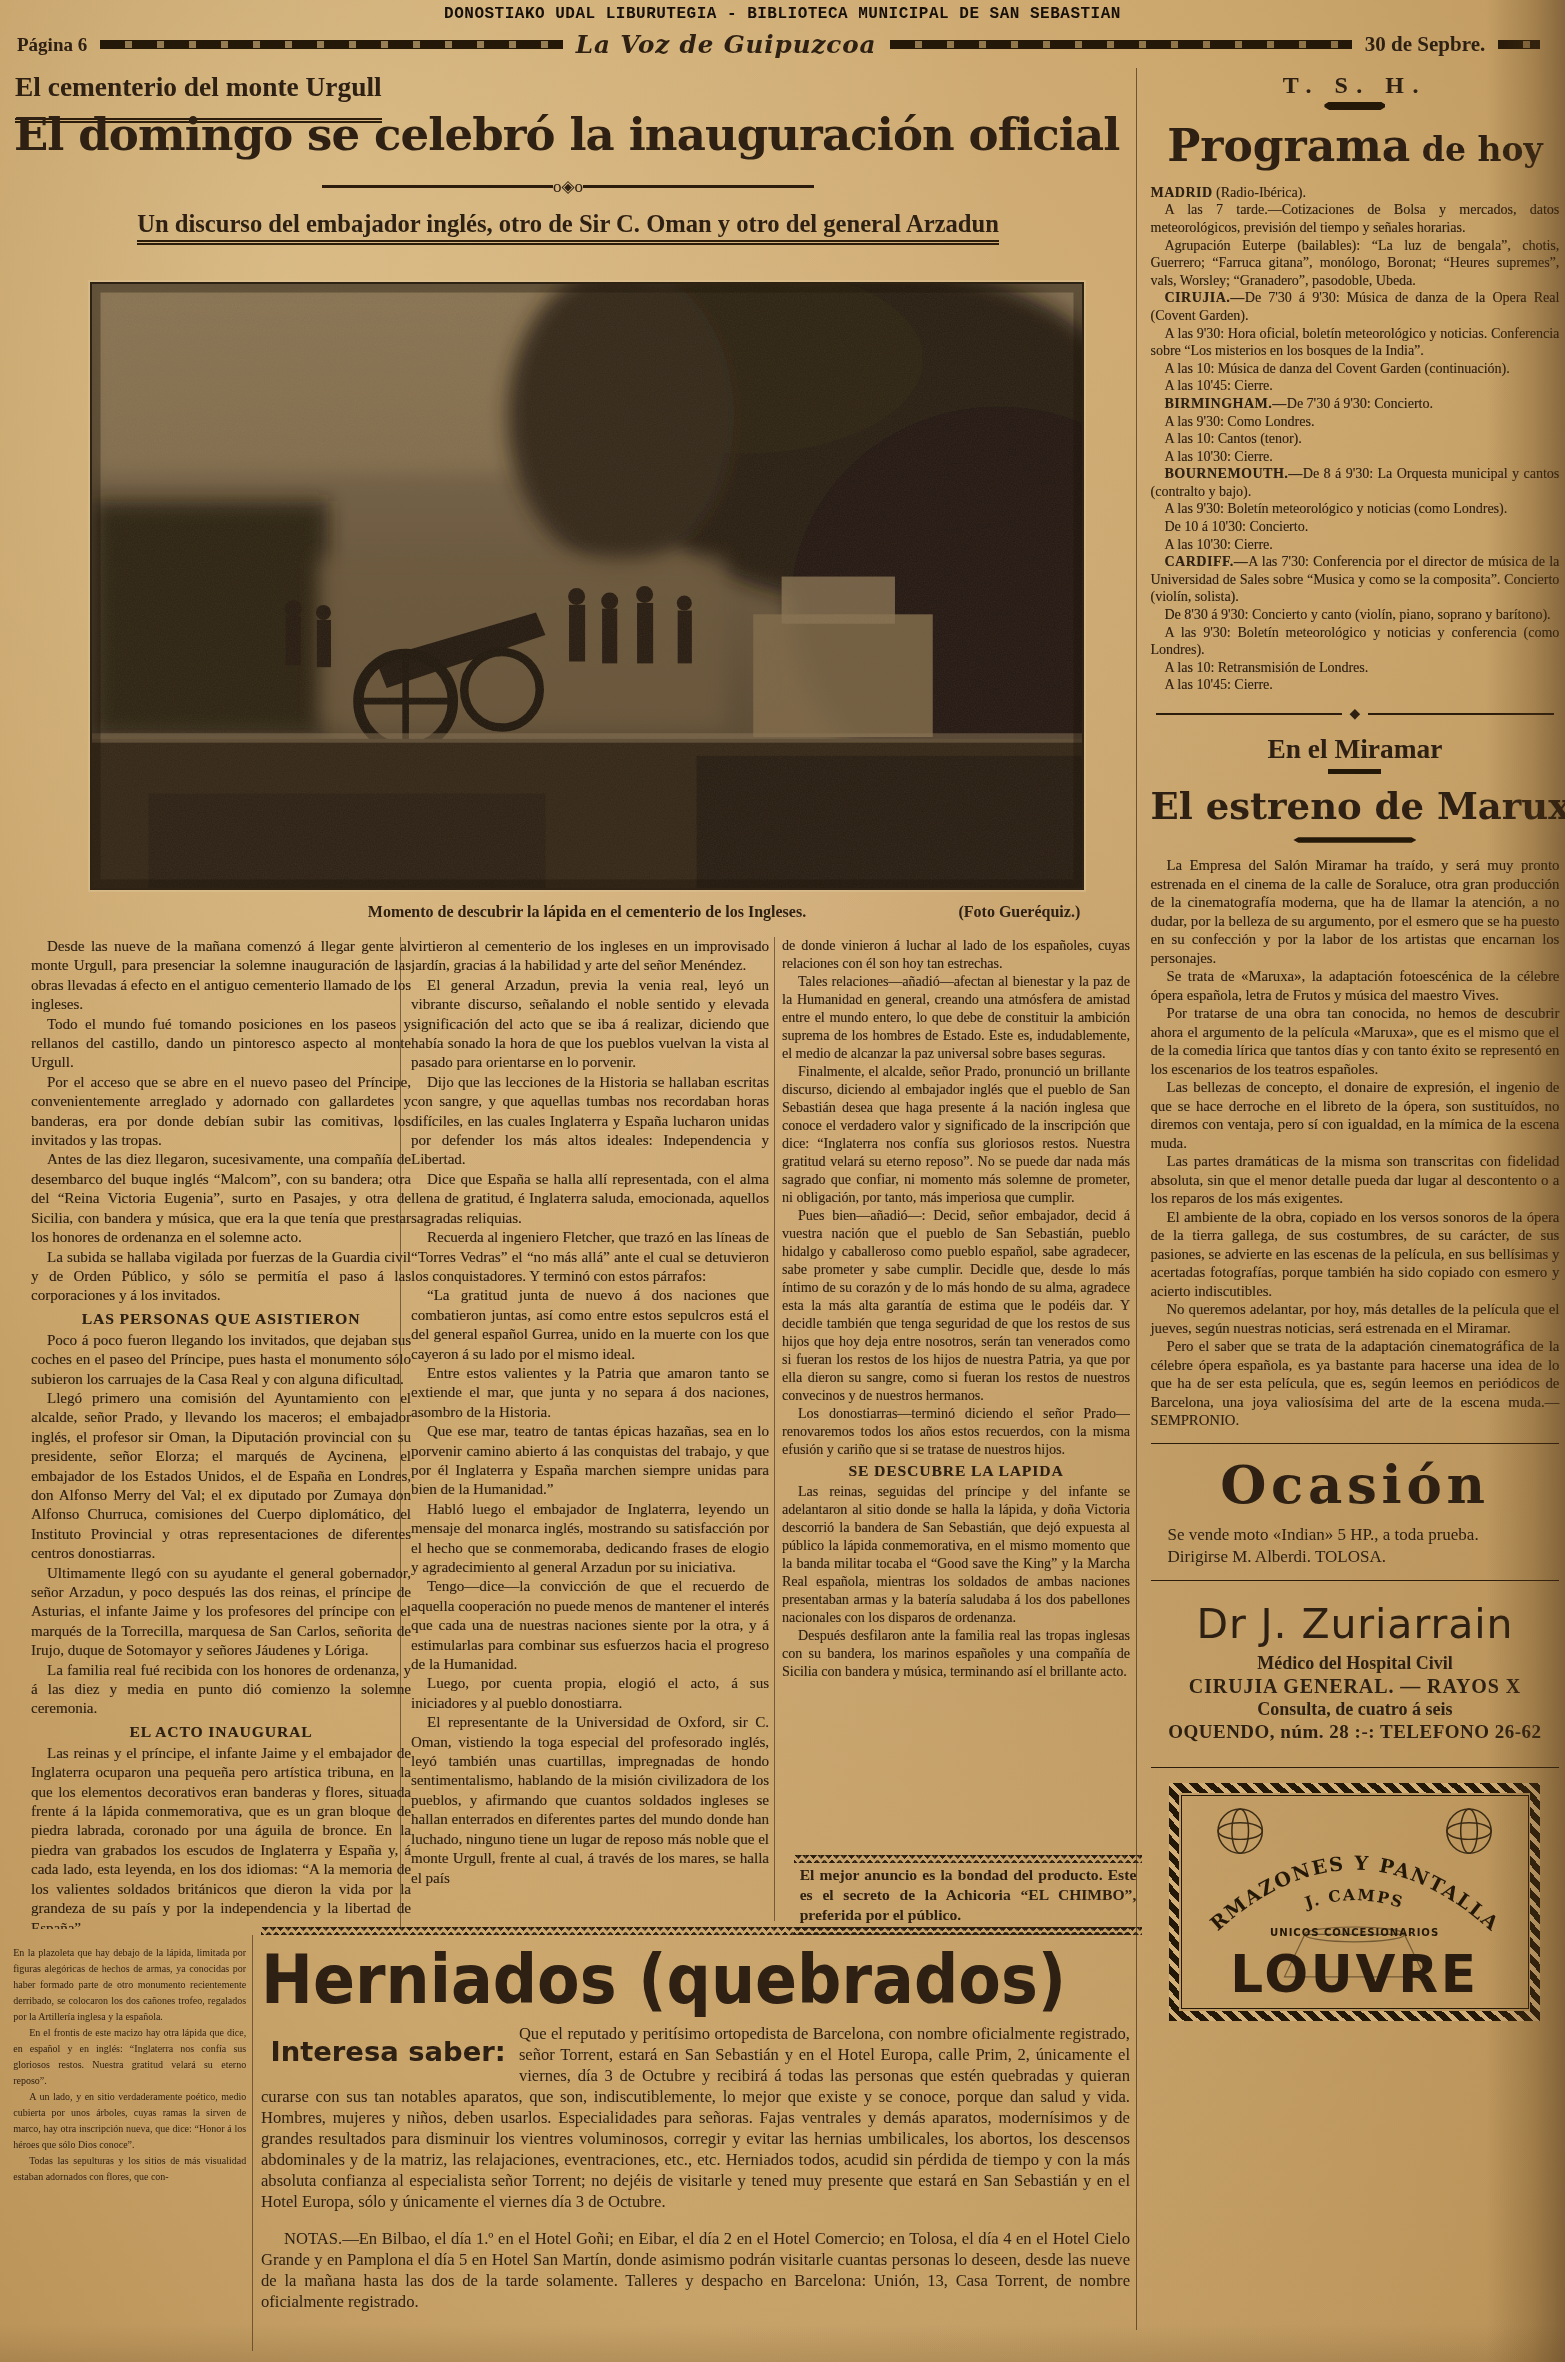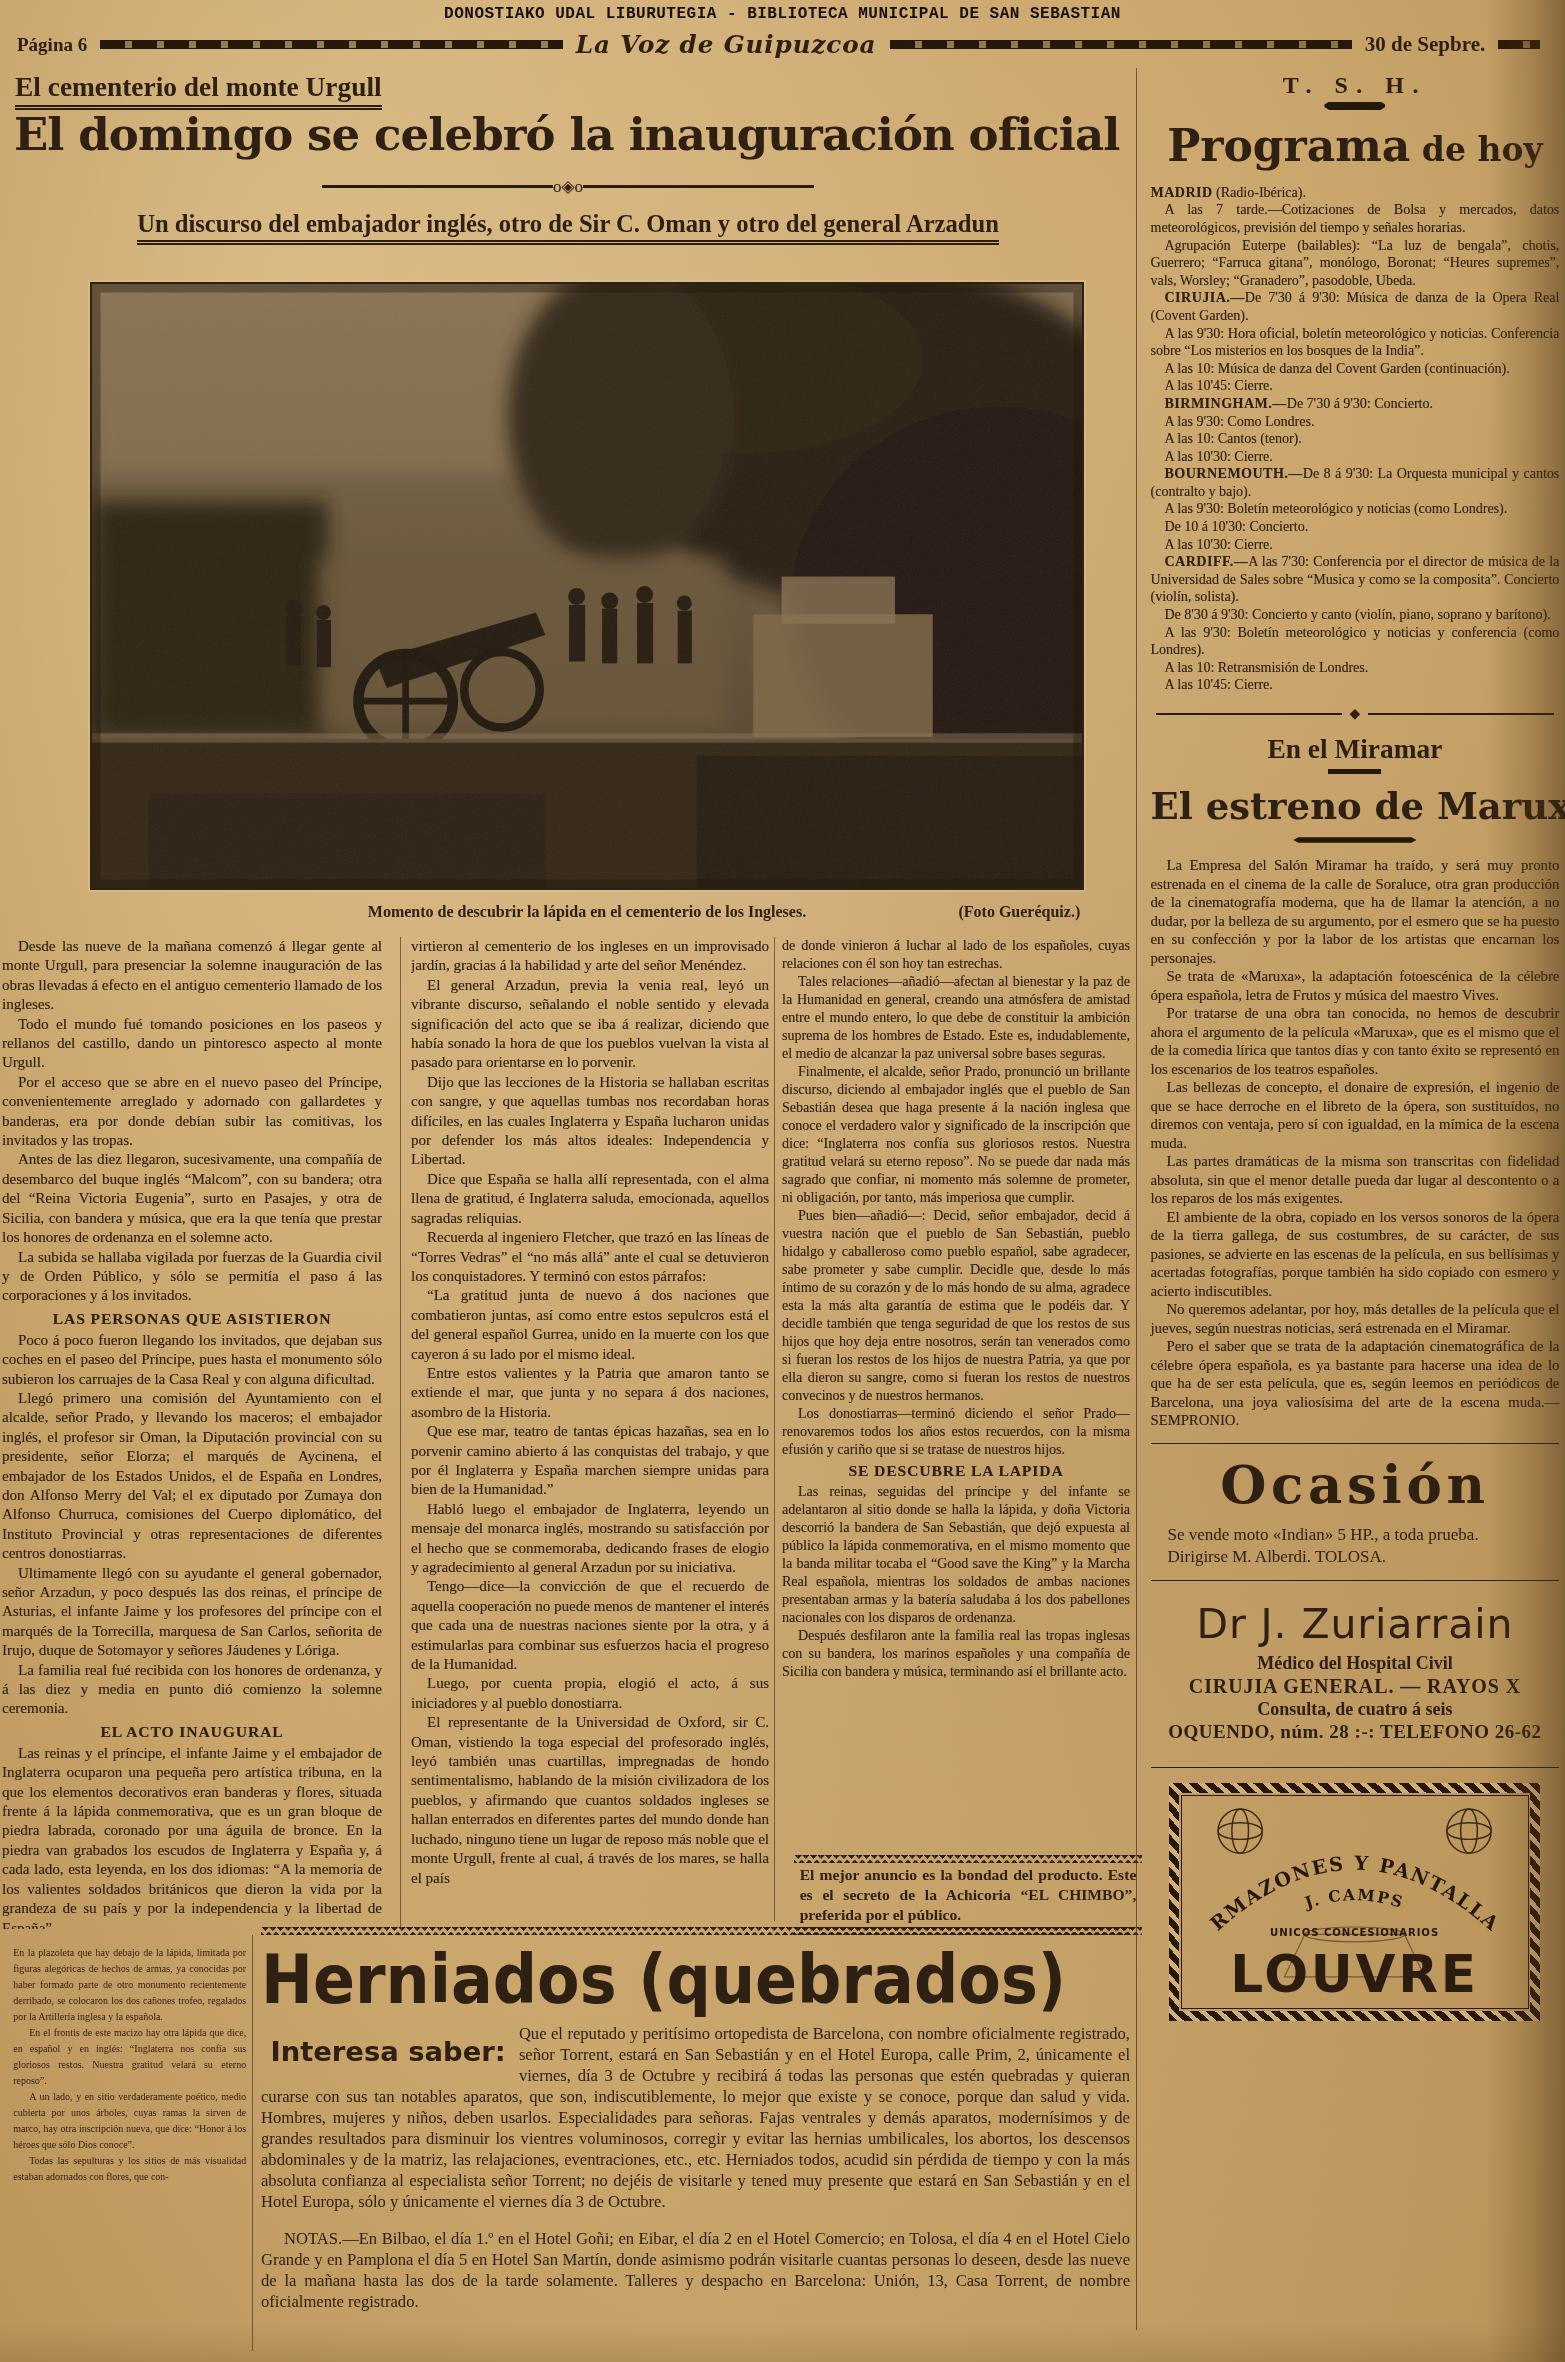--- a/index.html
+++ b/index.html
@@ -25,40 +25,40 @@
     background:repeating-linear-gradient(90deg,#241808 0 24.6px, rgba(36,24,8,.35) 24.6px 32px);}
   .mast-bar.small{flex:0 0 42px;}
   .mast-page{font-size:19px;font-weight:bold;}
   .mast-title{font-size:24.6px;font-weight:bold;font-style:italic;letter-spacing:0.9px;
     font-family:"DejaVu Serif",serif;}
   .mast-date{font-size:21px;font-weight:bold;}
 
   
   .left-region{position:absolute;left:0;top:66px;width:1136px;height:2296px;}
   .kicker{position:absolute;left:15px;top:5.7px;font-size:27.4px;font-weight:bold;
-    border-bottom:5.7px double #2b1c0c;padding-bottom:2px;}
+    border-bottom:5.7px double #2b1c0c;padding-bottom:15px;}
   .headline{position:absolute;left:5.7px;top:42px;width:1122px;text-align:center;
     font-family:"DejaVu Serif",serif;font-size:45px;font-weight:bold;letter-spacing:-0.9px;}
   .ornament{position:absolute;left:322px;top:110px;width:492px;display:flex;align-items:center;gap:0;
     font-size:17px;}
   .orn-line{flex:1;height:2.8px;background:#2b1c0c;}
   .subheadline{position:absolute;left:95px;top:144px;width:946px;text-align:center;
     font-size:24.6px;font-weight:bold;}
   .subheadline span{border-bottom:5.7px double #2b1c0c;padding-bottom:2.8px;}
 
   .photo-wrap{position:absolute;left:90px;top:216px;width:994px;height:608px;
     border:2.8px solid rgba(30,20,10,.65);box-shadow:0 0 0 1.9px rgba(220,195,150,.5), 0 0 17px rgba(40,25,10,.4) inset;
     background:#4a3c2a;}
   .photo-wrap svg{display:block;width:100%;height:100%;}
   .caption-row{position:absolute;left:90px;top:837px;width:994px;font-size:16px;font-weight:bold;}
   .caption{display:block;text-align:center;}
   .credit{position:absolute;right:3.8px;top:0;font-weight:bold;}
 
   .newscol{position:absolute;top:871px;height:992px;overflow:hidden;}
-  .col-1{left:2px;width:380px;font-size:15px;line-height:19.4px;}
+  .col-1{left:31px;width:380px;font-size:15px;line-height:19.4px;}
   .col-2{left:411px;width:358px;font-size:15px;line-height:19.4px;}
   .col-3{left:782px;width:348px;font-size:14px;line-height:18px;height:923px;}
   .vrule{position:absolute;width:0;border-left:1.4px solid rgba(43,28,12,.55);}
   .vr-a{left:400px;top:871px;height:992px;}
   .vr-b{left:774px;top:871px;height:984px;}
   .vr-c{left:252px;top:1869px;height:416px;}
   .vr-main{position:absolute;left:1136px;top:68px;height:2262px;width:0;
     border-left:1.9px solid rgba(43,28,12,.6);}
 
   .col-p{margin:0;text-align:justify;text-indent:16px;}

